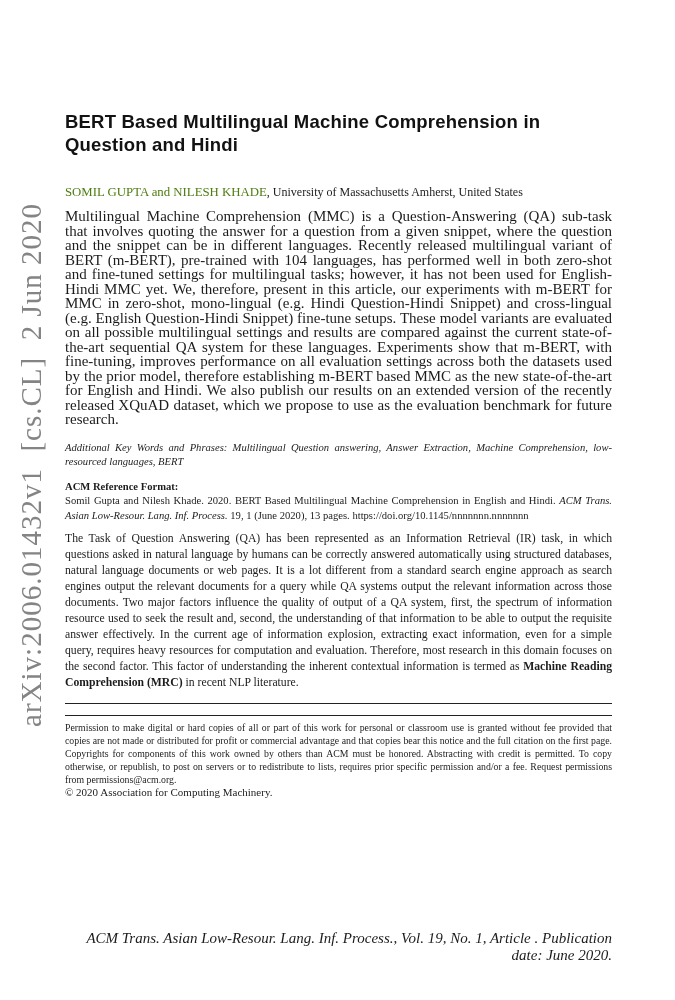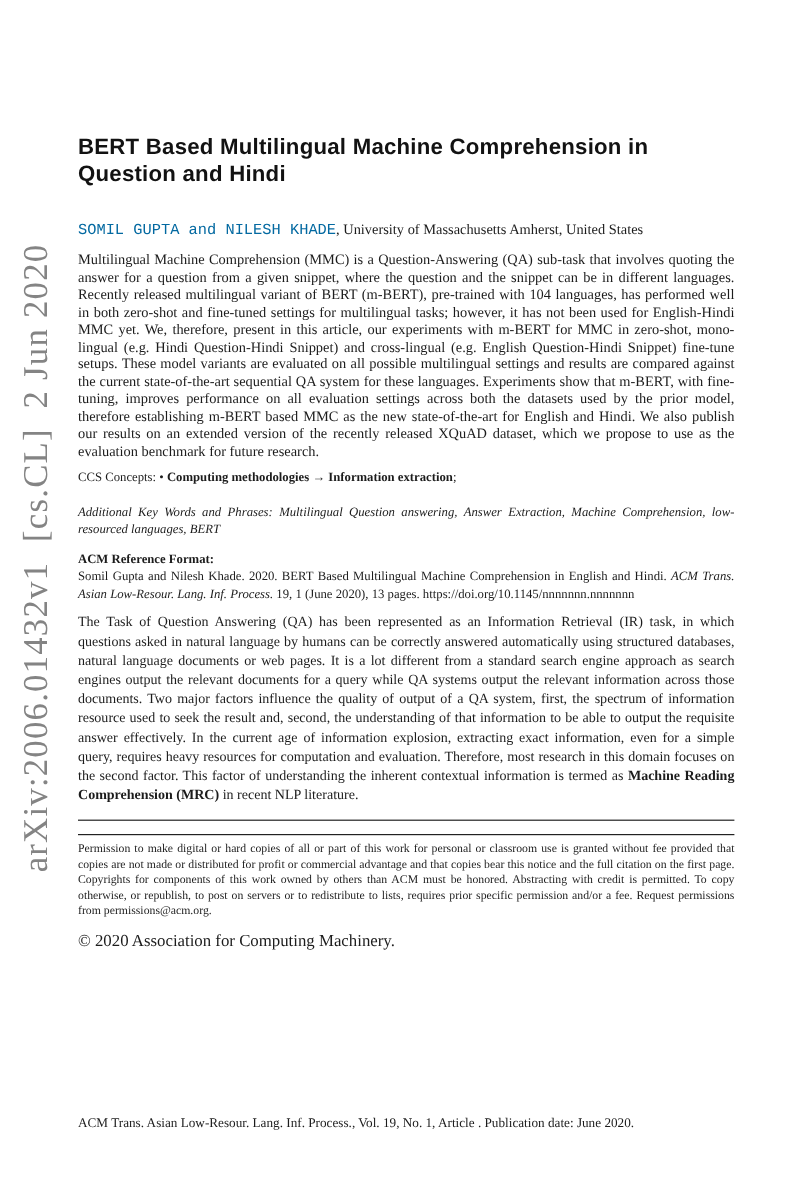--- a/index.html
+++ b/index.html
@@ -36,31 +36,31 @@
     line-height: 23px;
     font-weight: 700;
     color: #121212;
     letter-spacing: 0.2px;
   }
   .authors {
     margin-top: 28px;
     line-height: 14px;
   }
   .authors .names {
-    font-family: Liberation Mono, monospace;
+    font-family: Liberation Serif, serif;
     font-size: 12.8px;
-    color: #0369a1;
+    color: #4d7c0f;
   }
   .authors .affil {
     font-family: "Liberation Serif", serif;
     font-size: 12px;
   }
   .abstract {
     margin: 10px 0 0 0;
-    font-size: 12px;
+    font-size: 15px;
     line-height: 14.5px;
     text-align: justify;
   }
   .ccs {
     margin: 9px 0 0 0;
     font-size: 10.6px;
     line-height: 14.5px;
   }
   .ccs b { font-weight: 700; }
   .keywords {
@@ -108,49 +108,49 @@
     line-height: 13px;
     text-align: justify;
   }
   .permission {
     margin: 6px 0 0 0;
     font-size: 9.8px;
     line-height: 12.9px;
     text-align: justify;
   }
   .fn-line {
-    font-size: 14px;
+    font-size: 11px;
     line-height: 13px;
-    margin-top: 12px;
   }
   .footer {
     position: absolute;
     left: 65px;
     top: 930px;
     width: 547px;
-    font-size: 11px;
+    text-align: right;
+    font-size: 15px;
     color: #1c1c1c;
+    font-style: italic;
   }
 </style>
 </head>
 <body>
 
 <div class="page">
 
   <div class="watermark">arXiv:2006.01432v1  [cs.CL]  2 Jun 2020</div>
 
   <main class="column">
 
     <h1 class="title">BERT Based Multilingual Machine Comprehension in Question and Hindi</h1>
 
     <div class="authors"><span class="names">SOMIL GUPTA and NILESH KHADE</span><span class="affil">, University of Massachusetts Amherst, United States</span></div>
 
     <p class="abstract">Multilingual Machine Comprehension (MMC) is a Question-Answering (QA) sub-task that involves quoting the answer for a question from a given snippet, where the question and the snippet can be in different languages. Recently released multilingual variant of BERT (m-BERT), pre-trained with 104 languages, has performed well in both zero-shot and fine-tuned settings for multilingual tasks; however, it has not been used for English-Hindi MMC yet. We, therefore, present in this article, our experiments with m-BERT for MMC in zero-shot, mono-lingual (e.g. Hindi Question-Hindi Snippet) and cross-lingual (e.g. English Question-Hindi Snippet) fine-tune setups. These model variants are evaluated on all possible multilingual settings and results are compared against the current state-of-the-art sequential QA system for these languages. Experiments show that m-BERT, with fine-tuning, improves performance on all evaluation settings across both the datasets used by the prior model, therefore establishing m-BERT based MMC as the new state-of-the-art for English and Hindi. We also publish our results on an extended version of the recently released XQuAD dataset, which we propose to use as the evaluation benchmark for future research.</p>
 
-    <p class="ccs"><span>CCS Concepts: • </span><b>Computing methodologies</b><b> → </b><b>Information extraction</b><span>;</span></p>
 
     <p class="keywords">Additional Key Words and Phrases: Multilingual Question answering, Answer Extraction, Machine Comprehension, low-resourced languages, BERT</p>
 
     <div class="ref-block">
       <div class="ref-heading">ACM Reference Format:</div>
       <div class="ref-body"><span>Somil Gupta and Nilesh Khade. 2020. BERT Based Multilingual Machine Comprehension in English and Hindi. </span><i>ACM Trans. Asian Low-Resour. Lang. Inf. Process.</i><span> 19, 1 (June 2020), 13 pages. https://doi.org/10.1145/nnnnnnn.nnnnnnn</span></div>
     </div>
 
 
     <p class="intro-para"><span>The Task of Question Answering (QA) has been represented as an Information Retrieval (IR) task, in which questions asked in natural language by humans can be correctly answered automatically using structured databases, natural language documents or web pages. It is a lot different from a standard search engine approach as search engines output the relevant documents for a query while QA systems output the relevant information across those documents. Two major factors influence the quality of output of a QA system, first, the spectrum of information resource used to seek the result and, second, the understanding of that information to be able to output the requisite answer effectively. In the current age of information explosion, extracting exact information, even for a simple query, requires heavy resources for computation and evaluation. Therefore, most research in this domain focuses on the second factor. This factor of understanding the inherent contextual information is termed as </span><b>Machine Reading Comprehension (MRC)</b><span> in recent NLP literature.</span></p>

